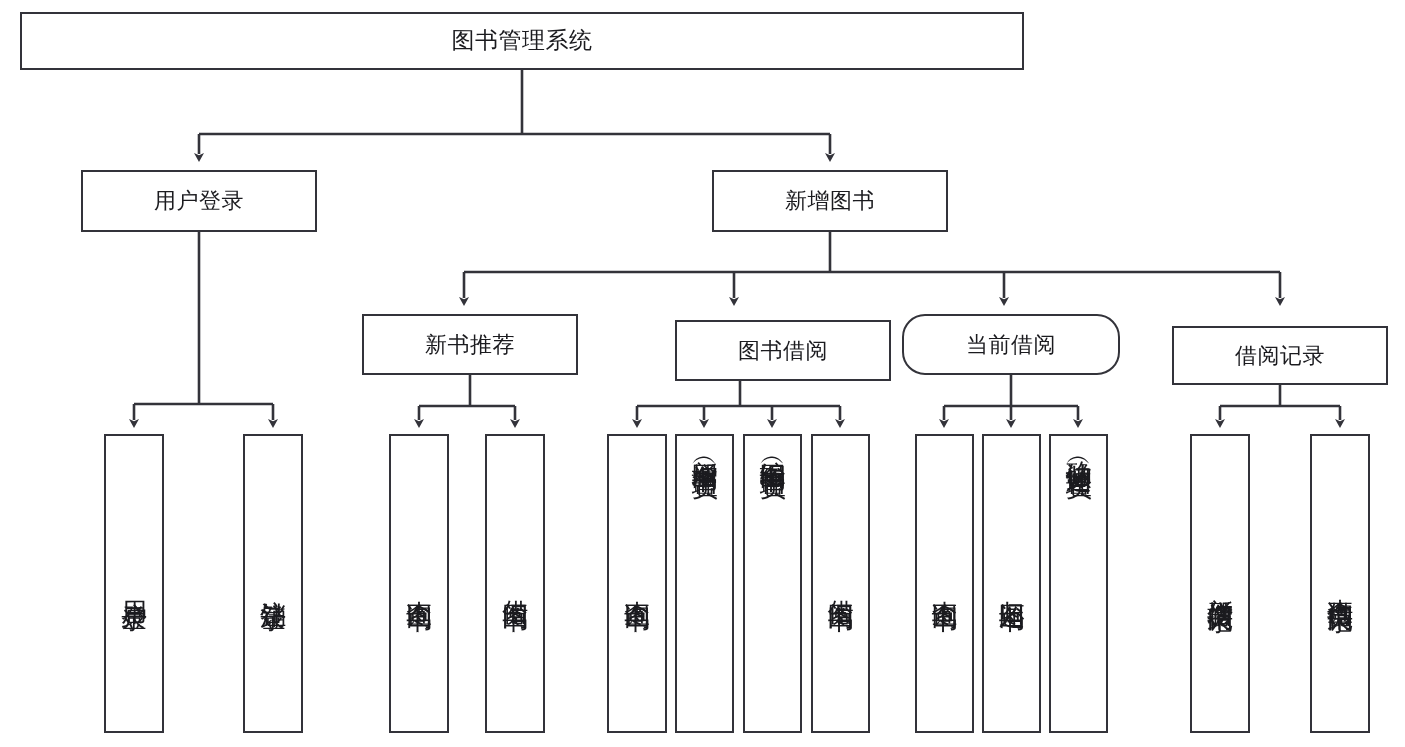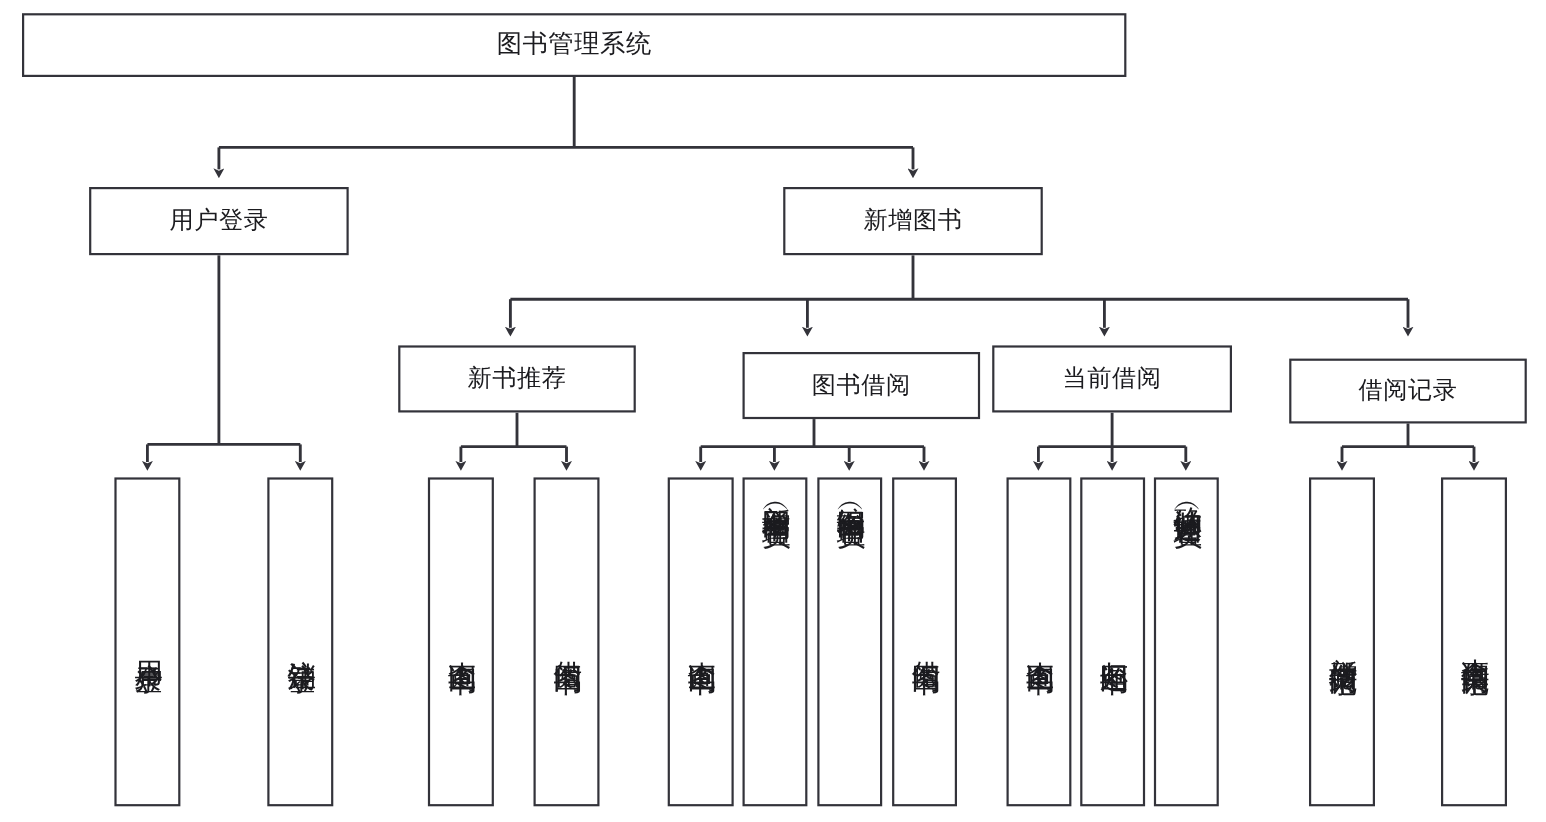--- a/index.html
+++ b/index.html
@@ -146,21 +146,21 @@
       <div class="node lvl3" style="left: 362px; top: 314px; width: 216px; height: 61px;">
         <div class="leaf-inner">
           <span class="label">新书推荐</span>
         </div>
       </div>
       <div class="node lvl3" style="left: 632px; top: 320px; width: 216px; height: 61px; margin-left: 43px;">
         <div class="leaf-inner">
           <span class="label">图书借阅</span>
         </div>
       </div>
-      <div class="node lvl3" style="left: 902px; top: 314px; width: 218px; height: 61px;">
+      <div class="node lvl3" style="left: 902px; top: 314px; width: 218px; height: 61px; border-radius: 23px;">
         <div class="leaf-inner">
           <span class="label">当前借阅</span>
         </div>
       </div>
       <div class="node lvl3" style="left: 1172px; top: 326px; width: 216px; height: 59px;">
         <div class="leaf-inner">
           <span class="label">借阅记录</span>
         </div>
       </div>
       <div class="node leaf" style="left: 104px; top: 434px; width: 60px; height: 299px;">

